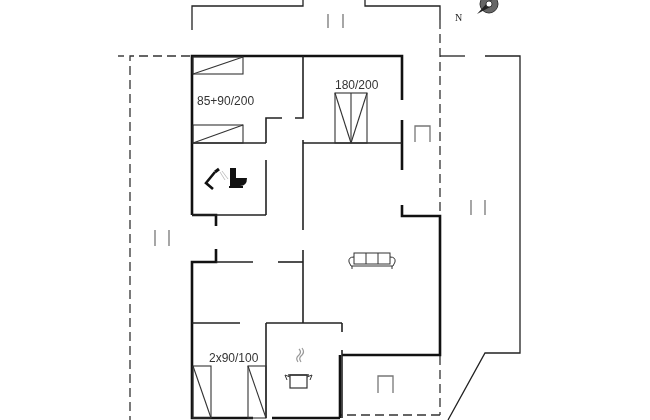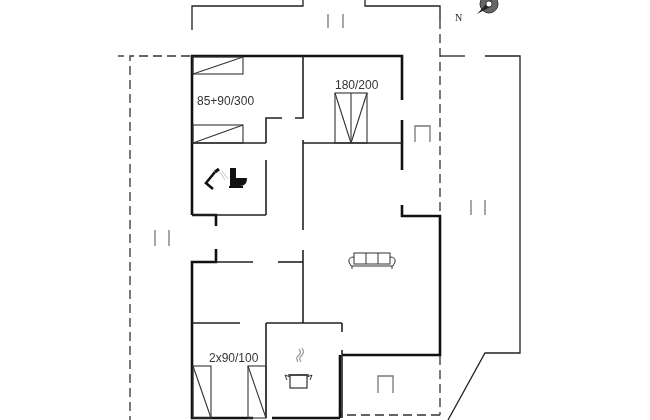--- a/index.html
+++ b/index.html
@@ -126,16 +126,16 @@
 
   <g transform="translate(489,4)">
     <circle cx="0" cy="0" r="9" fill="#666" stroke="#333" stroke-width="1"></circle>
     <polygon points="-12,10 0,-3 3,2" fill="#222"></polygon>
     <polygon points="14,-14 0,-3 -3,2" fill="#444"></polygon>
     <polygon points="0,-3 4,14 1,2" fill="#888"></polygon>
     <circle cx="0" cy="0" r="3" fill="#fff" stroke="#222" stroke-width="0.8"></circle>
   </g>
 </svg>
 
-<div class="lbl" style="left:197px; top:94px;">85+90/300</div>
+<div class="lbl" style="left:197px; top:94px;">85+90/200</div>
 <div class="lbl" style="left:335px; top:78px;">180/200</div>
 <div class="lbl" style="left:209px; top:351px;">2x90/100</div>
 <div class="north" style="left:455px; top:12px;">N</div>
 
 </body></html>

